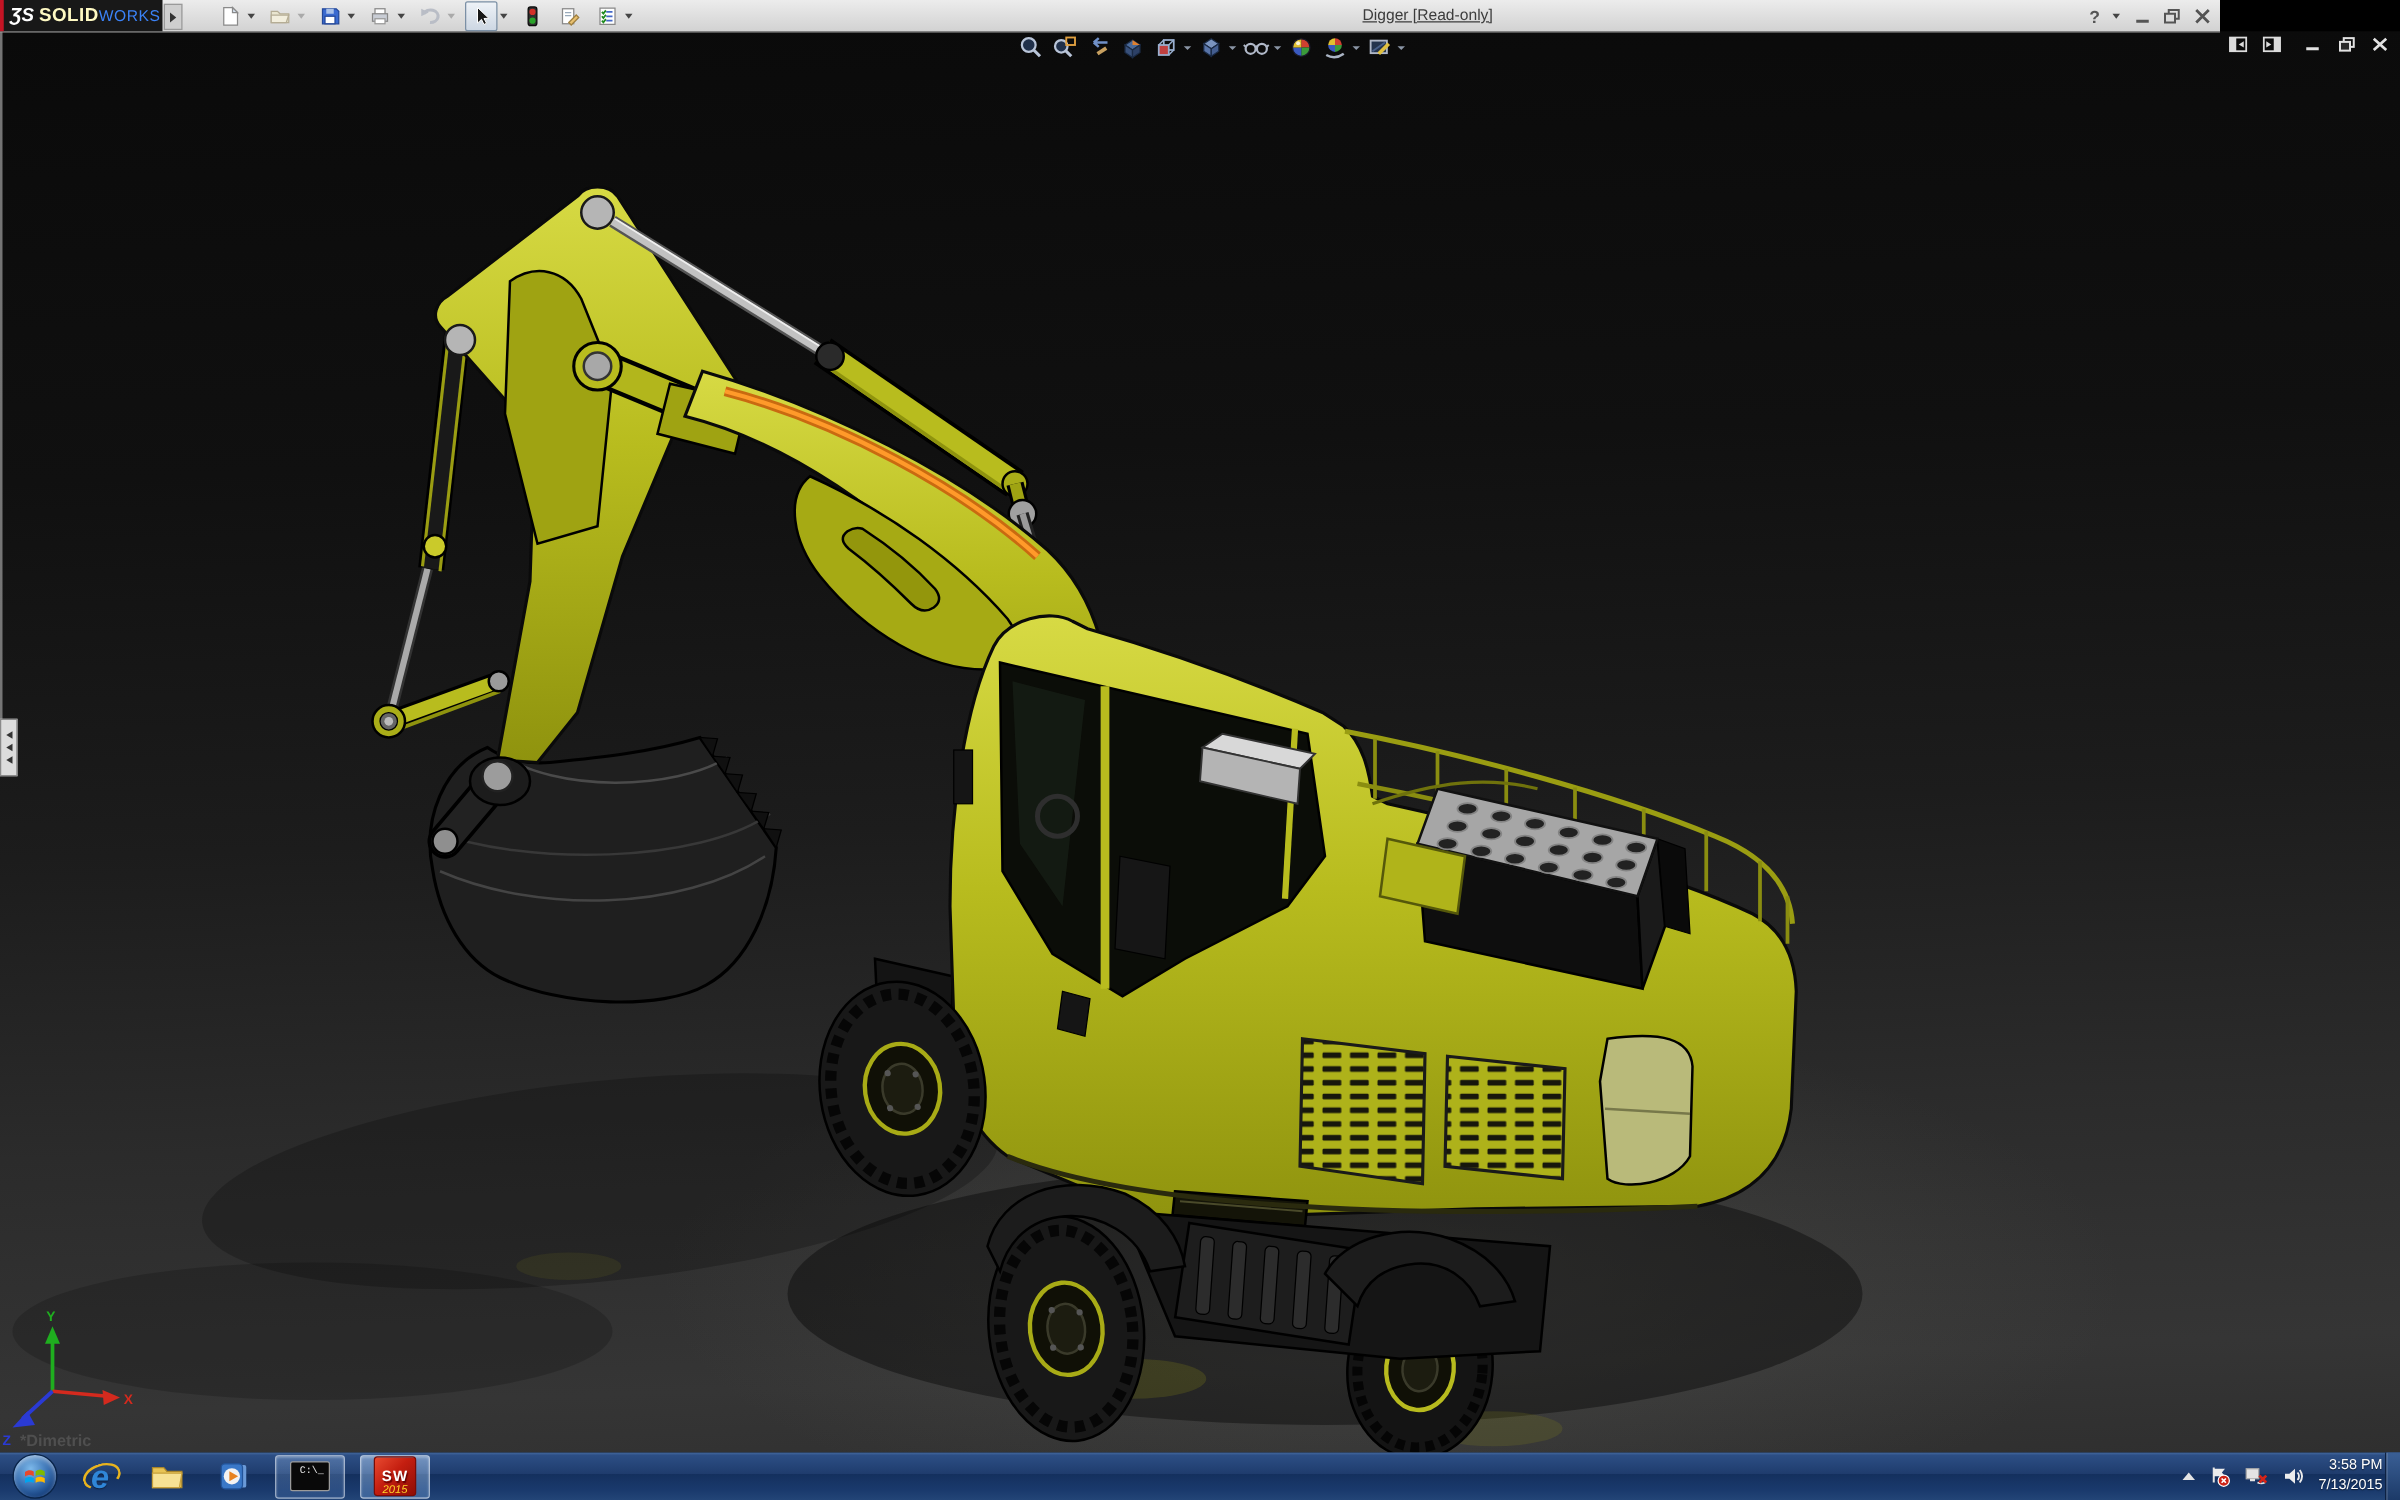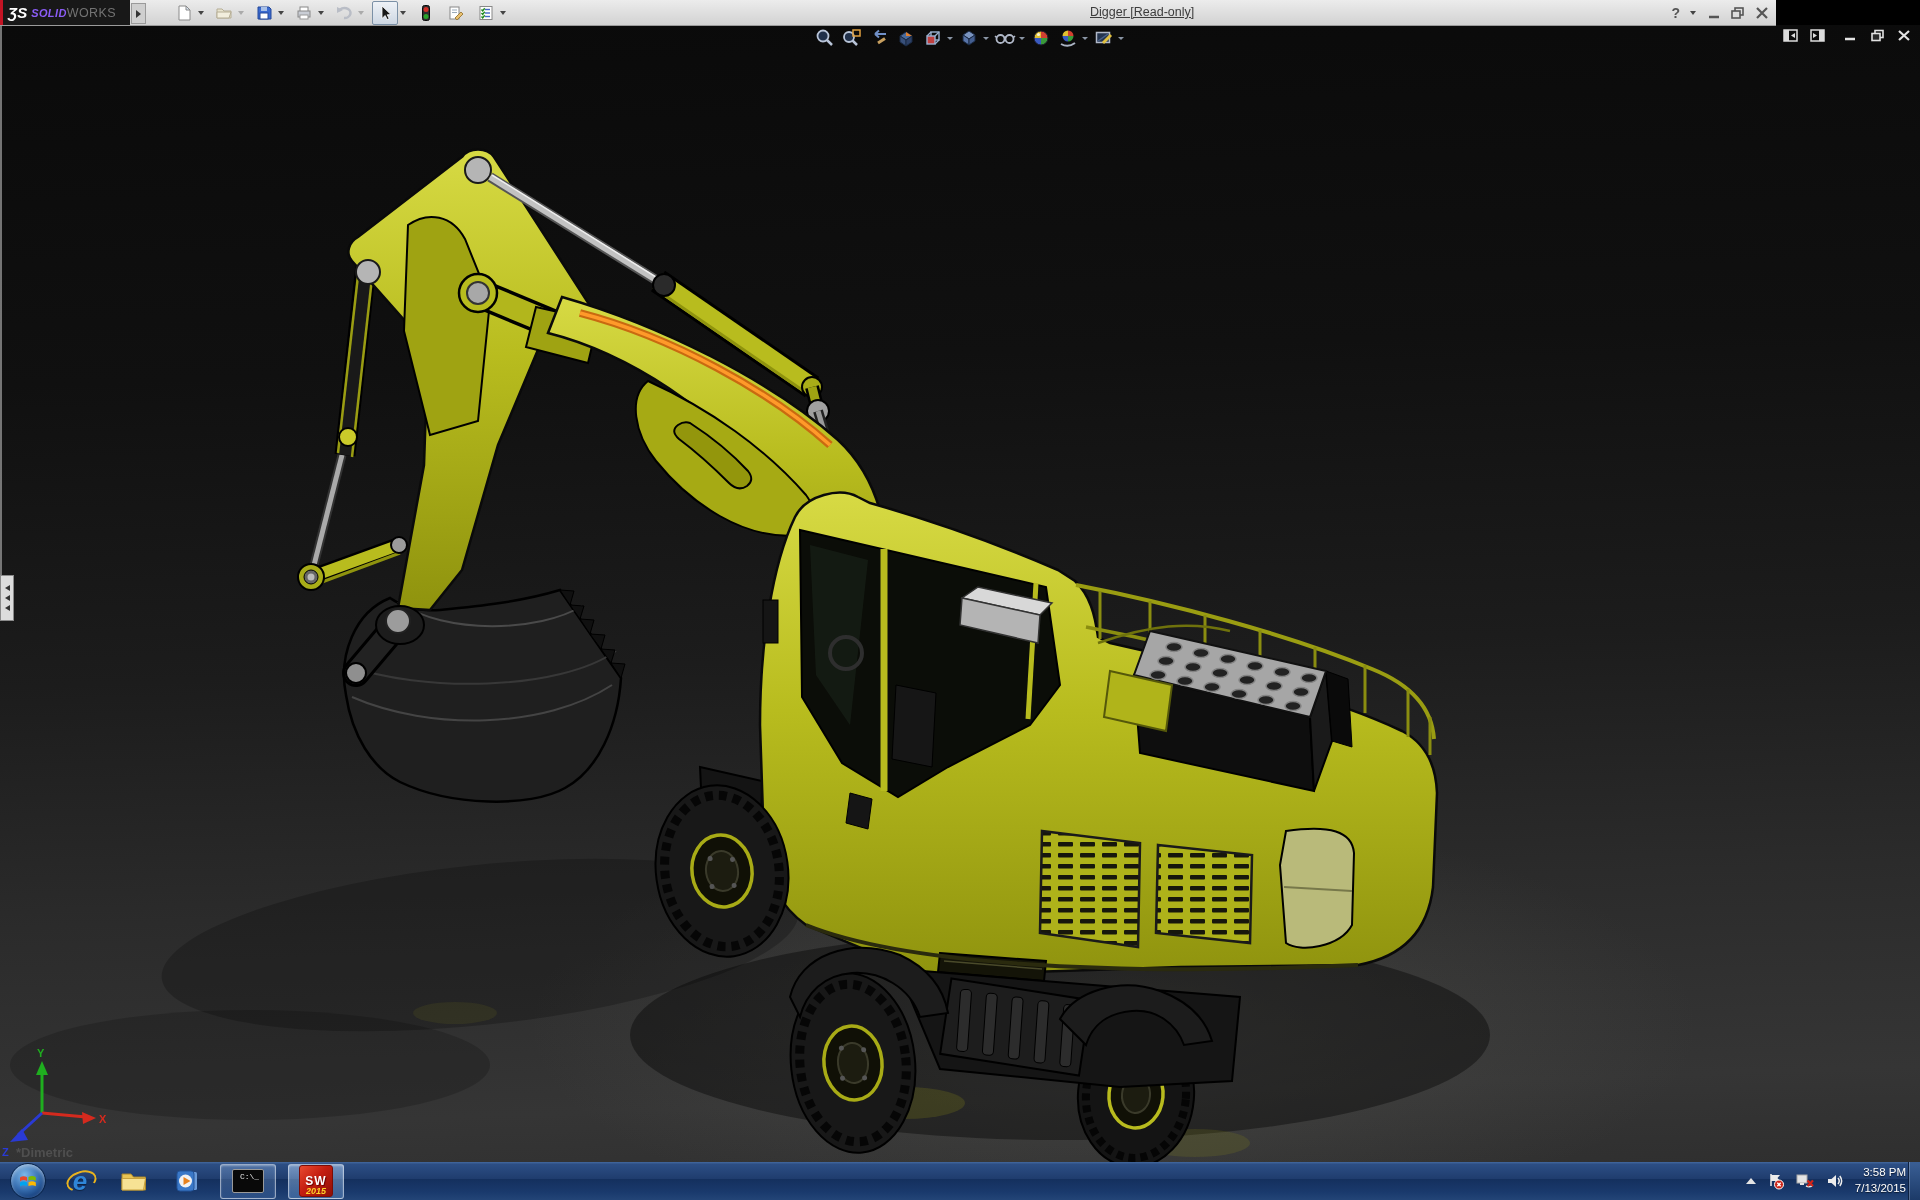--- a/index.html
+++ b/index.html
@@ -4,22 +4,22 @@
 <style>
   html,body{margin:0;padding:0;width:1920px;height:1200px;overflow:hidden;
     font-family:"Liberation Sans",sans-serif;background:#000;}
   
   #titlebar{position:absolute;left:0;top:0;width:1776px;height:25px;
     background:linear-gradient(#ececec,#d2d2d2);border-bottom:1px solid #9b9b9b;z-index:30;}
   #logo{position:absolute;left:0;top:0;width:130px;height:25px;background:#181818;
     display:flex;align-items:center;padding-left:8px;box-sizing:border-box;}
   #logo .redstrip{position:absolute;left:0;top:0;width:3px;height:25px;background:#c41424;}
   #logo .gl{color:#fff;font-size:15px;font-weight:bold;font-style:italic;margin-right:4px;}
-  #logo .b{color:#8b5cf6;font-size:11px;font-weight:bold;letter-spacing:.4px;font-style:italic;}
-  #logo .l{color:#737373;font-size:12.5px;letter-spacing:.4px;}
+  #logo .b{color:#fef9c3;font-size:15px;font-weight:bold;letter-spacing:.4px;}
+  #logo .l{color:#3b82f6;font-size:12.5px;letter-spacing:.4px;}
   #logoarrow{position:absolute;left:131px;top:3px;width:13px;height:19px;background:#cfcfcf;
     border:1px solid #9a9a9a;display:flex;align-items:center;justify-content:center;}
   #logoarrow .tri{width:0;height:0;border-left:5px solid #333;border-top:4px solid transparent;border-bottom:4px solid transparent;}
   #maintb{position:absolute;left:166px;top:0;height:25px;display:flex;align-items:center;}
   .tbi{width:24px;height:22px;display:flex;align-items:center;justify-content:center;margin-left:6px;}
   .dd{width:10px;height:22px;display:flex;align-items:center;justify-content:center;}
   .dd i{width:0;height:0;border-top:4px solid #444;border-left:3.5px solid transparent;border-right:3.5px solid transparent;}
   .dd.dis i{border-top-color:#aaa;}
   .pressed{background:linear-gradient(#eef2f7,#cdd7e3);border:1px solid #7b90a6;border-radius:2px;}
   #wintitle{position:absolute;left:1090px;top:5px;font-size:12.5px;color:#3c3c3c;text-decoration:underline;}
@@ -55,21 +55,21 @@
   .runbtn.active{background:linear-gradient(rgba(190,220,255,.5),rgba(100,150,210,.4));}
   #ie-e{font-size:26px;font-weight:bold;font-style:italic;color:#2f86d8;line-height:1;
     text-shadow:0 1px 1px rgba(0,0,0,.4);}
   #ie-ring{position:absolute;left:6px;top:7px;width:27px;height:16px;border:2.5px solid #e8b31e;
     border-bottom-color:transparent;border-radius:50%;transform:rotate(-18deg);}
   #cmdbox{width:32px;height:24px;background:#090909;border:1px solid #9a9a9a;border-radius:2px;
     color:#e8e8e8;font-family:"Liberation Mono",monospace;font-size:8px;padding:2px 0 0 3px;box-sizing:border-box;text-align:center;}
   #swcube{width:32px;height:30px;background:linear-gradient(135deg,#e84a30 0%,#c41e10 45%,#8e0e06 100%);
     border-radius:3px;border:1px solid #7a0c06;display:flex;flex-direction:column;align-items:center;justify-content:flex-end;line-height:1;}
   #swcube .sw{color:#fff;font-weight:bold;font-size:12px;letter-spacing:1px;text-shadow:1px 1px 1px #600;}
-  #swcube .yr{color:#ffd428;font-weight:bold;font-size:9px;font-style:italic;}
+  #swcube .yr{color:#ffd428;font-weight:normal;font-size:9px;font-style:italic;}
   #tray{position:absolute;right:14px;top:0;height:38px;display:flex;align-items:center;gap:11px;}
   #trayarrow{width:0;height:0;border-bottom:6px solid #e4e4e4;border-left:5px solid transparent;border-right:5px solid transparent;}
   #clock{color:#fff;font-size:11.5px;text-align:right;line-height:1.35;text-shadow:0 1px 1px rgba(0,0,0,.6);}
   #showdesk{position:absolute;right:0;top:0;width:11px;height:38px;border-left:1px solid #0d2142;
     background:linear-gradient(#3a5f95,#1c3a68);box-shadow:inset 1px 0 0 rgba(255,255,255,.25);}
 </style>
 </head>
 <body>
 
 <div id="titlebar">

